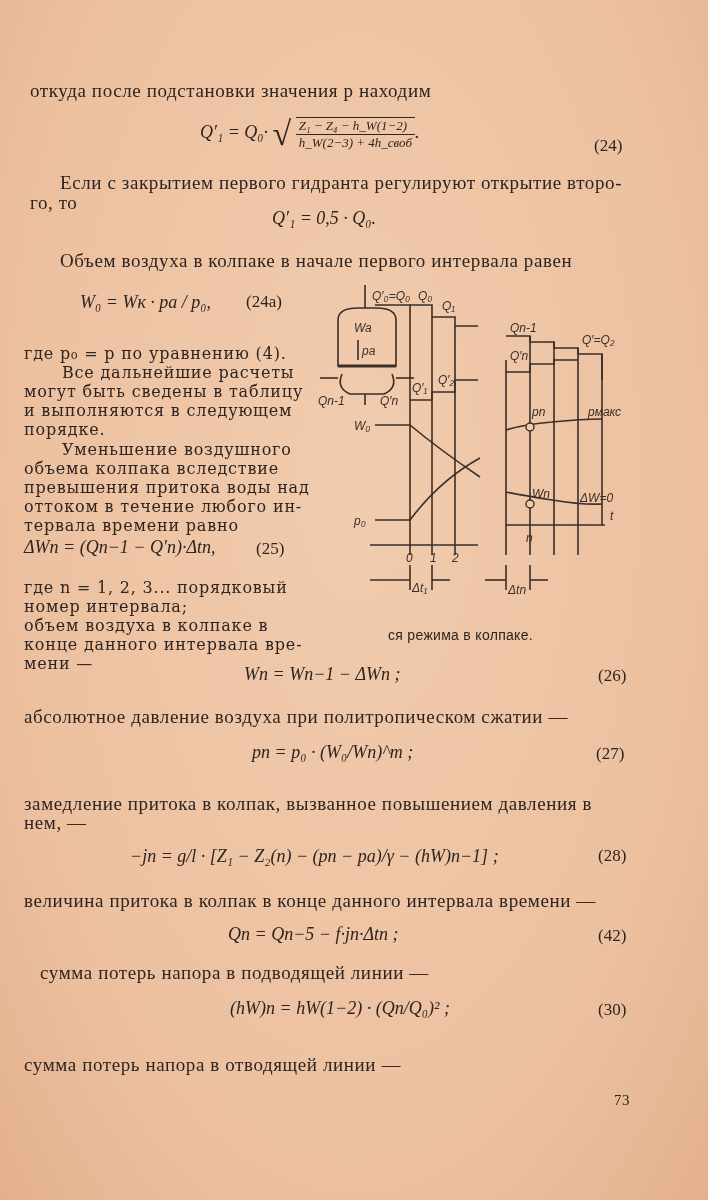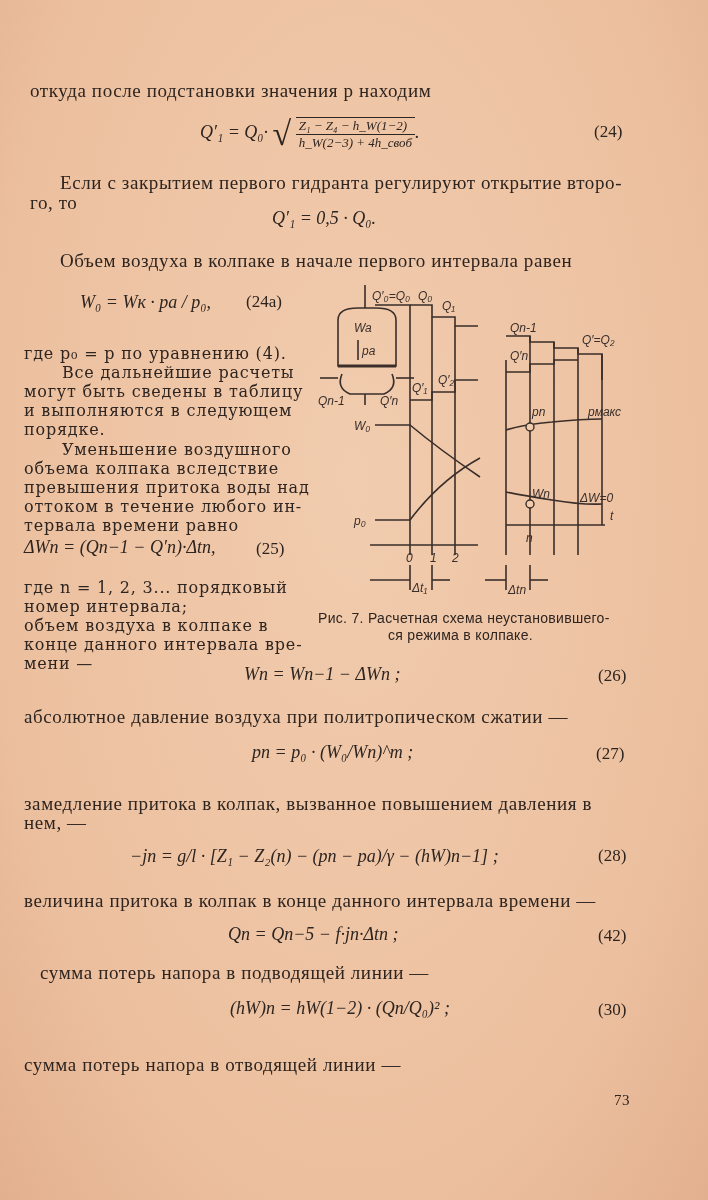--- a/index.html
+++ b/index.html
@@ -25,21 +25,21 @@
   <div class="txt" style="left:30px;top:80px;">откуда после подстановки значения p находим</div>
 
   <div class="eq" style="left:200px;top:115px;">
     <span>Q′₁ = Q₀·</span>
     <span style="font-size:34px;font-style:normal;vertical-align:middle;">√</span>
     <span class="frac" style="border-top:1px solid #2e2420;">
       <span class="num">Z₁ − Z₄ − h_W(1−2)</span>
       <span class="den">h_W(2−3) + 4h_своб</span>
     </span>.
   </div>
-  <div class="eqn" style="left:594px;top:122px;">(24)</div>
+  <div class="eqn" style="left:594px;top:136px;">(24)</div>
 
   <div class="txt" style="left:60px;top:172px;">Если с закрытием первого гидранта регулируют открытие второ-</div>
   <div class="txt" style="left:30px;top:192px;">го, то</div>
   <div class="eq" style="left:272px;top:208px;">Q′₁ = 0,5 · Q₀.</div>
 
   <div class="txt" style="left:60px;top:250px;">Объем воздуха в колпаке в начале первого интервала равен</div>
 
   <div class="eq" style="left:80px;top:292px;">W₀ = Wк · pa / p₀,</div>
   <div class="eqn" style="left:246px;top:292px;">(24a)</div>
 
@@ -132,21 +132,20 @@
       <text x="222" y="136">pn</text>
       <text x="278" y="136">pмакс</text>
       <text x="222" y="218">Wn</text>
       <text x="270" y="222">ΔW=0</text>
       <text x="300" y="240">t</text>
       <text x="216" y="262">n</text>
       <text x="198" y="314">Δtn</text>
     </g>
   </svg>
 
-  <div class="cap" style="left:318px;top:610px;">Рис. 7. Расчетная схема неустановившего-</div>
   <div class="cap" style="left:388px;top:627px;">ся режима в колпаке.</div>
 
   <div class="eq" style="left:244px;top:664px;">Wn = Wn−1 − ΔWn ;</div>
   <div class="eqn" style="left:598px;top:666px;">(26)</div>
 
   <div class="txt" style="left:24px;top:706px;">абсолютное давление воздуха при политропическом сжатии —</div>
   <div class="eq" style="left:252px;top:742px;">pn = p₀ · (W₀/Wn)^m ;</div>
   <div class="eqn" style="left:596px;top:744px;">(27)</div>
 
   <div class="txt" style="left:24px;top:793px;">замедление притока в колпак, вызванное повышением давления в</div>

